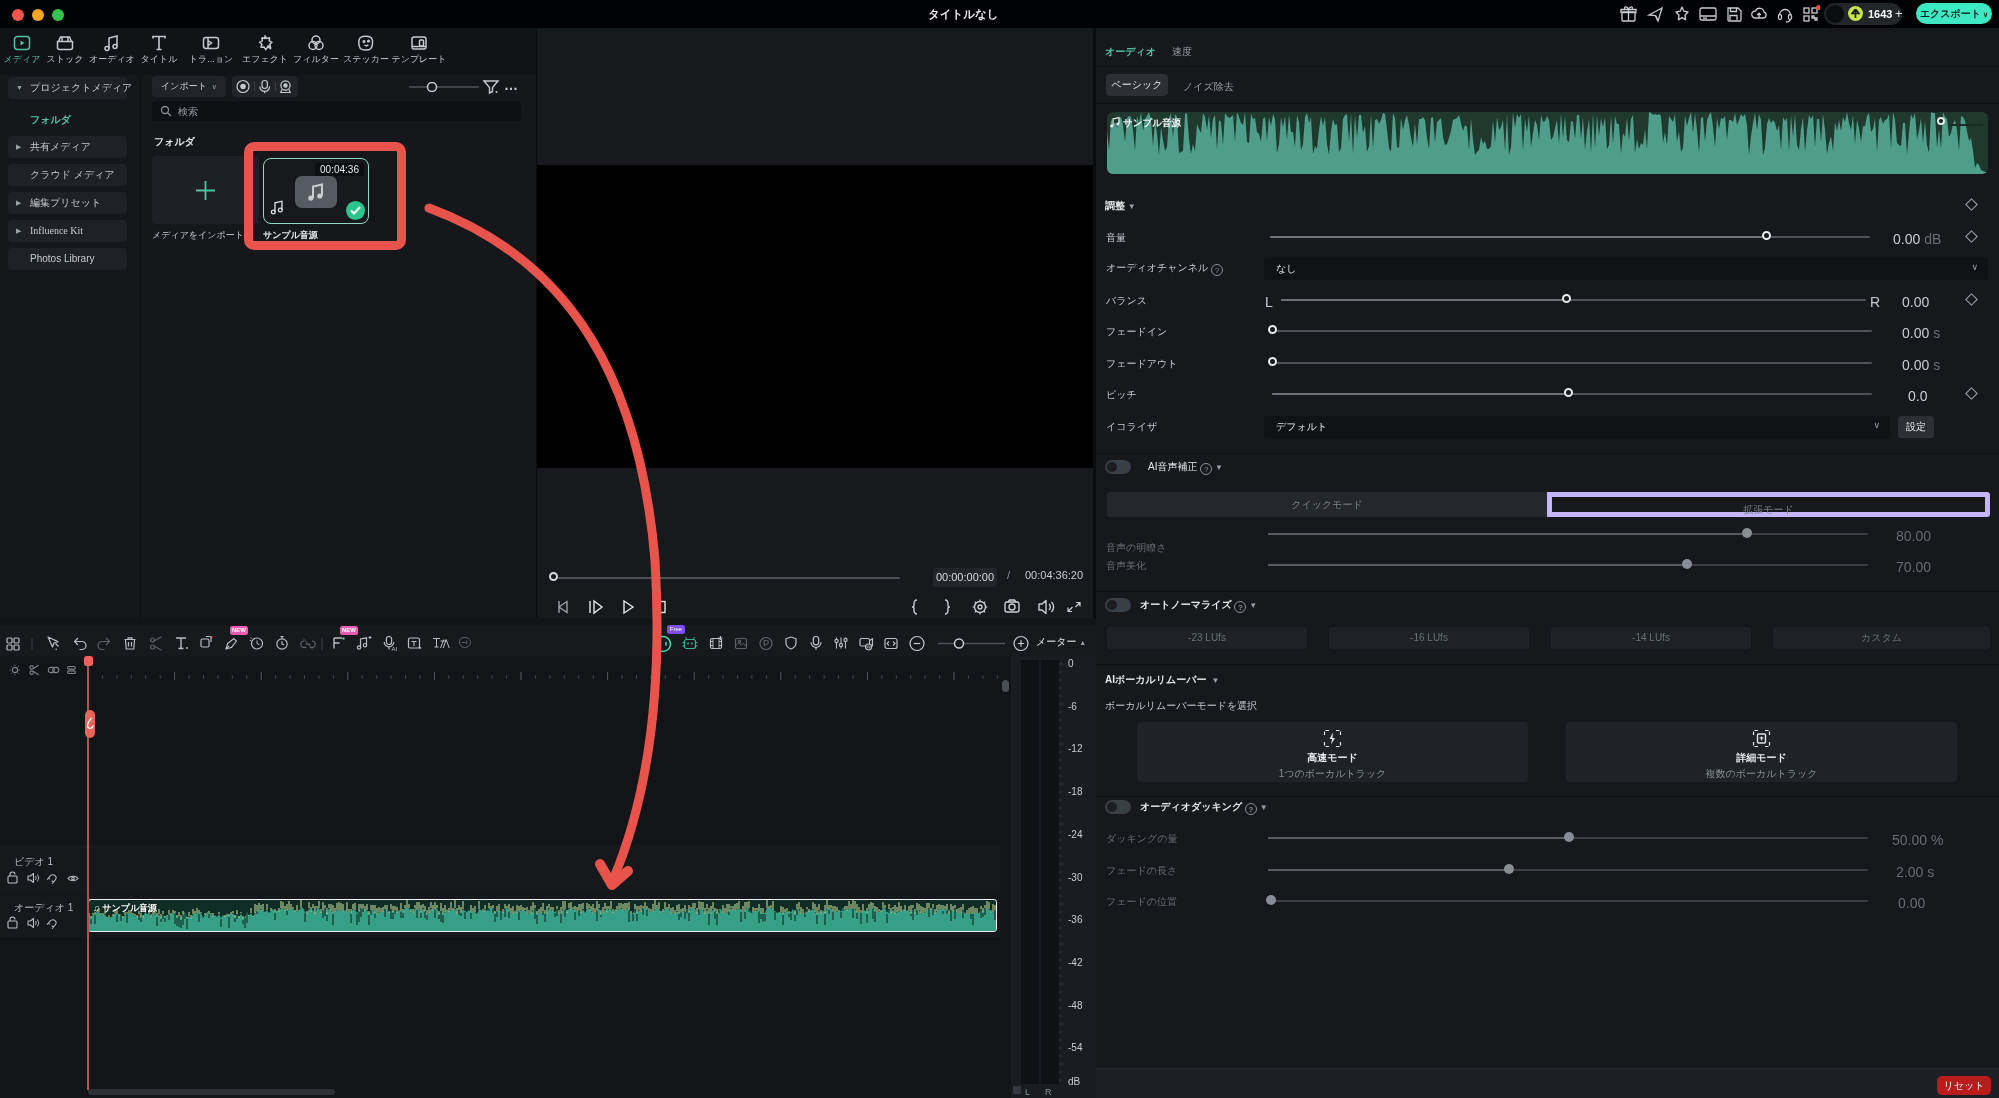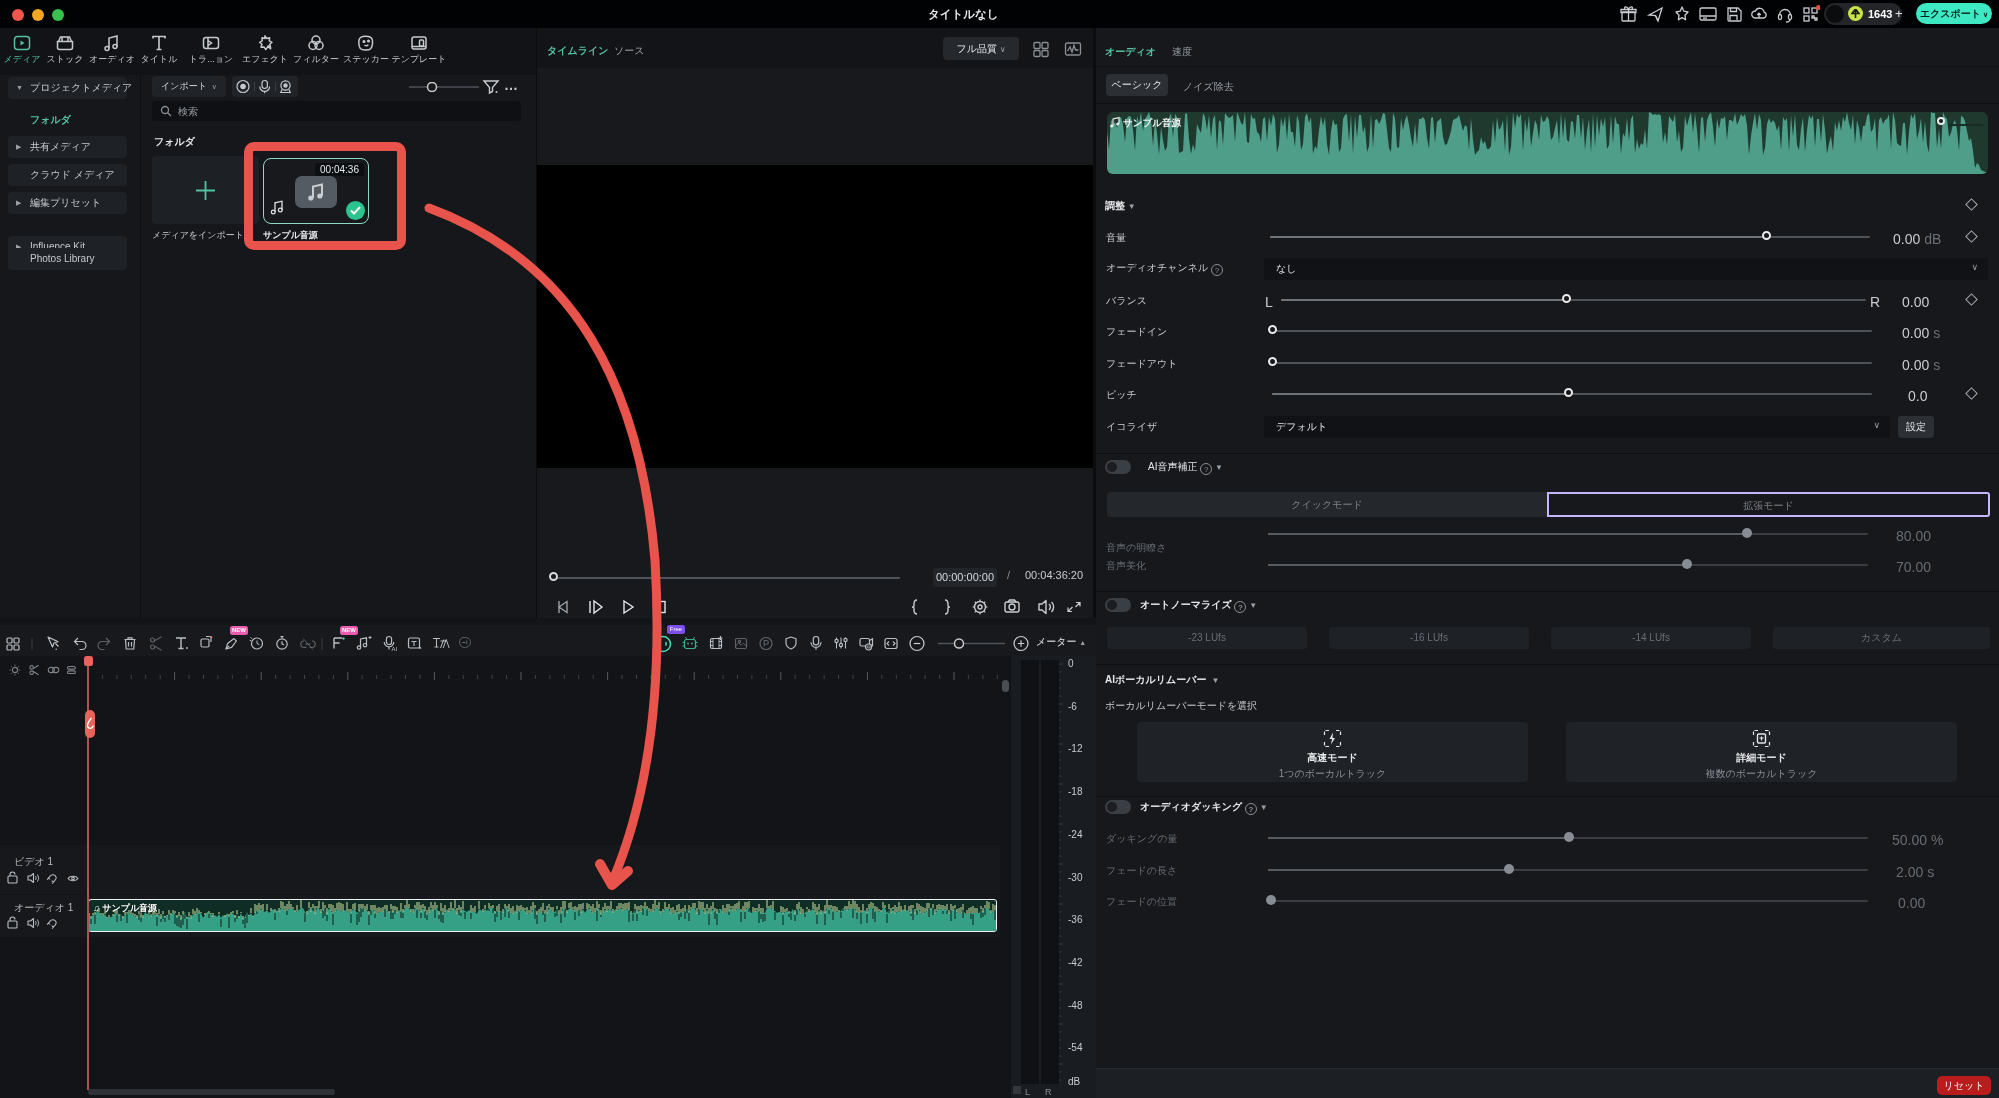--- a/index.html
+++ b/index.html
@@ -181,21 +181,21 @@
           </svg>
         <div>テンプレート</div>
       </div>
     </div>
     <div id="sidebar">
       <div class="sideitem" style="top:2px;"><span class="tri">▼</span>プロジェクトメディア</div>
       <div class="abs tl" style="left:30px;top:38px;font-size:10px;font-weight:bold;">フォルダ</div>
       <div class="sideitem" style="top:61px;"><span class="tri">▶</span>共有メディア</div>
       <div class="sideitem" style="top:89px;">クラウド メディア</div>
       <div class="sideitem" style="top:117px;"><span class="tri">▶</span>編集プリセット</div>
-      <div class="sideitem" style="top:161px;"><span class="tri">▶</span>Influence Kit</div>
+      <div class="sideitem" style="top:145px;font-family:Liberation Serif, serif;"><span class="tri">▶</span>Influence Kit</div>
       <div class="sideitem" style="top:173px;">Photos Library</div>
     </div>
     <div id="mediacontent">
       <div class="abs btn" style="left:11px;top:1px;width:74px;height:21px;font-size:9px;line-height:21px;text-align:center;">インポート&nbsp;&nbsp;<span style="font-size:7px;color:#9aa0a8">∨</span></div>
       <div class="abs btn" style="left:91px;top:1px;width:66px;height:21px;"></div>
       <svg class="abs" style="left:93px;top:3px" width="62" height="17" viewBox="0 0 62 17" fill="none" stroke="#c6cacf" stroke-width="1.2">
         <circle cx="9" cy="8.5" r="6"></circle>
           <circle cx="9" cy="8.5" r="2.2" fill="#c6cacf"></circle>
         <path d="M20.5 4v9" stroke="#3a3e44"></path>
         <rect x="28" y="2.5" width="5.4" height="8" rx="2.7"></rect>
@@ -248,35 +248,20 @@
               <path d="M1 4.5l3 3L10 1" stroke="#fff" stroke-width="2" fill="none"></path>
             </svg>
         </div>
       </div>
       <div class="abs" style="left:122px;top:154px;font-size:9px;font-weight:bold;color:#e8eaec;">サンプル音源</div>
 
       <div class="abs" style="left:103px;top:67px;width:162px;height:108px;border:9px solid #e8544b;border-radius:10px;"></div>
     </div>
   </div>
   <div id="preview">
-    <div id="pvhead">
-      <div class="abs tl" style="left:10px;top:16px;font-size:10px;font-weight:bold;">タイムライン</div>
-      <div class="abs" style="left:77px;top:16px;font-size:10px;color:#9aa0a8;">ソース</div>
-      <div class="abs" style="left:406px;top:9px;width:76px;height:23px;background:#25282d;border-radius:4px;font-size:10px;color:#e4e6e9;line-height:23px;text-align:center;">フル品質 <span style="font-size:8px;color:#9aa0a8">∨</span></div>
-      <svg class="abs" style="left:495px;top:12px" width="18" height="18" viewBox="0 0 18 18" fill="none" stroke="#8a8f96" stroke-width="1.3">
-          <rect x="2" y="2.5" width="6" height="6" rx="1"></rect>
-          <rect x="10" y="2.5" width="6" height="6" rx="1"></rect>
-          <rect x="2" y="10.5" width="6" height="6" rx="1"></rect>
-          <rect x="10" y="10.5" width="6" height="6" rx="1"></rect>
-        </svg>
-      <svg class="abs" style="left:527px;top:12px" width="18" height="18" viewBox="0 0 18 18" fill="none" stroke="#8a8f96" stroke-width="1.3">
-          <rect x="1.5" y="3" width="15" height="12" rx="1.5"></rect>
-          <path d="M3.5 11l2.5-4 2 5 2-6.5 1.5 4.5h3"></path>
-        </svg>
-    </div>
     <div id="pvblack"></div>
     <div class="abs" style="left:18px;top:549px;width:345px;height:2px;background:#4e535a;border-radius:1px;"></div>
     <div class="abs" style="left:12px;top:544px;width:9px;height:9px;border-radius:50%;border:2px solid #d6d9dd;background:#17191d;"></div>
     <div class="abs" style="left:396px;top:540px;width:64px;height:19px;background:#222529;border-radius:3px;font-size:11px;color:#d6d9dd;text-align:center;line-height:19px;">00:00:00:00</div>
     <div class="abs" style="left:470px;top:541px;font-size:11px;color:#8a8f96;">/</div>
     <div class="abs" style="left:488px;top:541px;font-size:11px;color:#c9ccd1;">00:04:36:20</div>
     <svg class="abs" style="left:12px;top:568px" width="120" height="22" viewBox="0 0 120 22" fill="none" stroke="#9aa0a8" stroke-width="1.4">
       <path d="M10 5v12M10 11l8-5.5v11z" fill="none"></path>
       <g stroke="#e4e6e9">
           <path d="M41 5v12M45 5l8 6-8 6z"></path>
@@ -378,21 +363,21 @@
         <div class="abs" style="right:10px;top:4px;font-size:9px;color:#9aa0a8;">∨</div>
       </div>
       <div class="abs" style="left:802px;top:388px;width:36px;height:22px;background:#2c2f34;border-radius:3px;font-size:10px;color:#e8eaec;text-align:center;line-height:22px;">設定</div>
 
       <div class="abs" style="left:0;top:425px;width:903px;height:1px;background:#0d0f12;"></div>
       <div class="toggle" style="left:9px;top:432px;">
         <i></i>
       </div>
       <div class="abs" style="left:52px;top:432px;font-size:10px;font-weight:normal;color:#e4e6e9;">AI音声補正 <span class="qmark">?</span> <span style="font-size:8px;color:#9aa0a8">▼</span></div>
       <div class="abs" style="left:11px;top:464px;width:440px;height:25px;background:#24272c;border-radius:3px 0 0 3px;font-size:10px;color:#7e838a;text-align:center;line-height:25px;">クイックモード</div>
-      <div class="abs" style="left:451px;top:464px;width:443px;height:25px;background:#16181c;border:2px solid #c4b5fd;border-radius:0 3px 3px 0;font-size:10px;color:#7e838a;text-align:center;line-height:25px;font-family:Liberation Mono, monospace;">拡張モード</div>
+      <div class="abs" style="left:451px;top:464px;width:443px;height:25px;background:#16181c;border:5px solid #c4b5fd;border-radius:0 3px 3px 0;font-size:10px;color:#7e838a;text-align:center;line-height:25px;">拡張モード</div>
 
       <div class="rp-label dim" style="top:500px;margin-top:13px;">音声の明瞭さ</div>
       <div class="slider-track" style="left:172px;top:505px;width:600px;background:#3a3e44;"></div>
       <div class="abs" style="left:172px;top:505px;width:480px;height:2px;background:#565b62;"></div>
       <div class="slider-knob solid" style="left:646px;top:500px;"></div>
       <div class="val dim" style="left:800px;top:500px;">80.00</div>
 
       <div class="rp-label dim" style="top:531px;">音声美化</div>
       <div class="slider-track" style="left:172px;top:536px;width:600px;background:#3a3e44;"></div>
       <div class="abs" style="left:172px;top:536px;width:420px;height:2px;background:#565b62;"></div>

